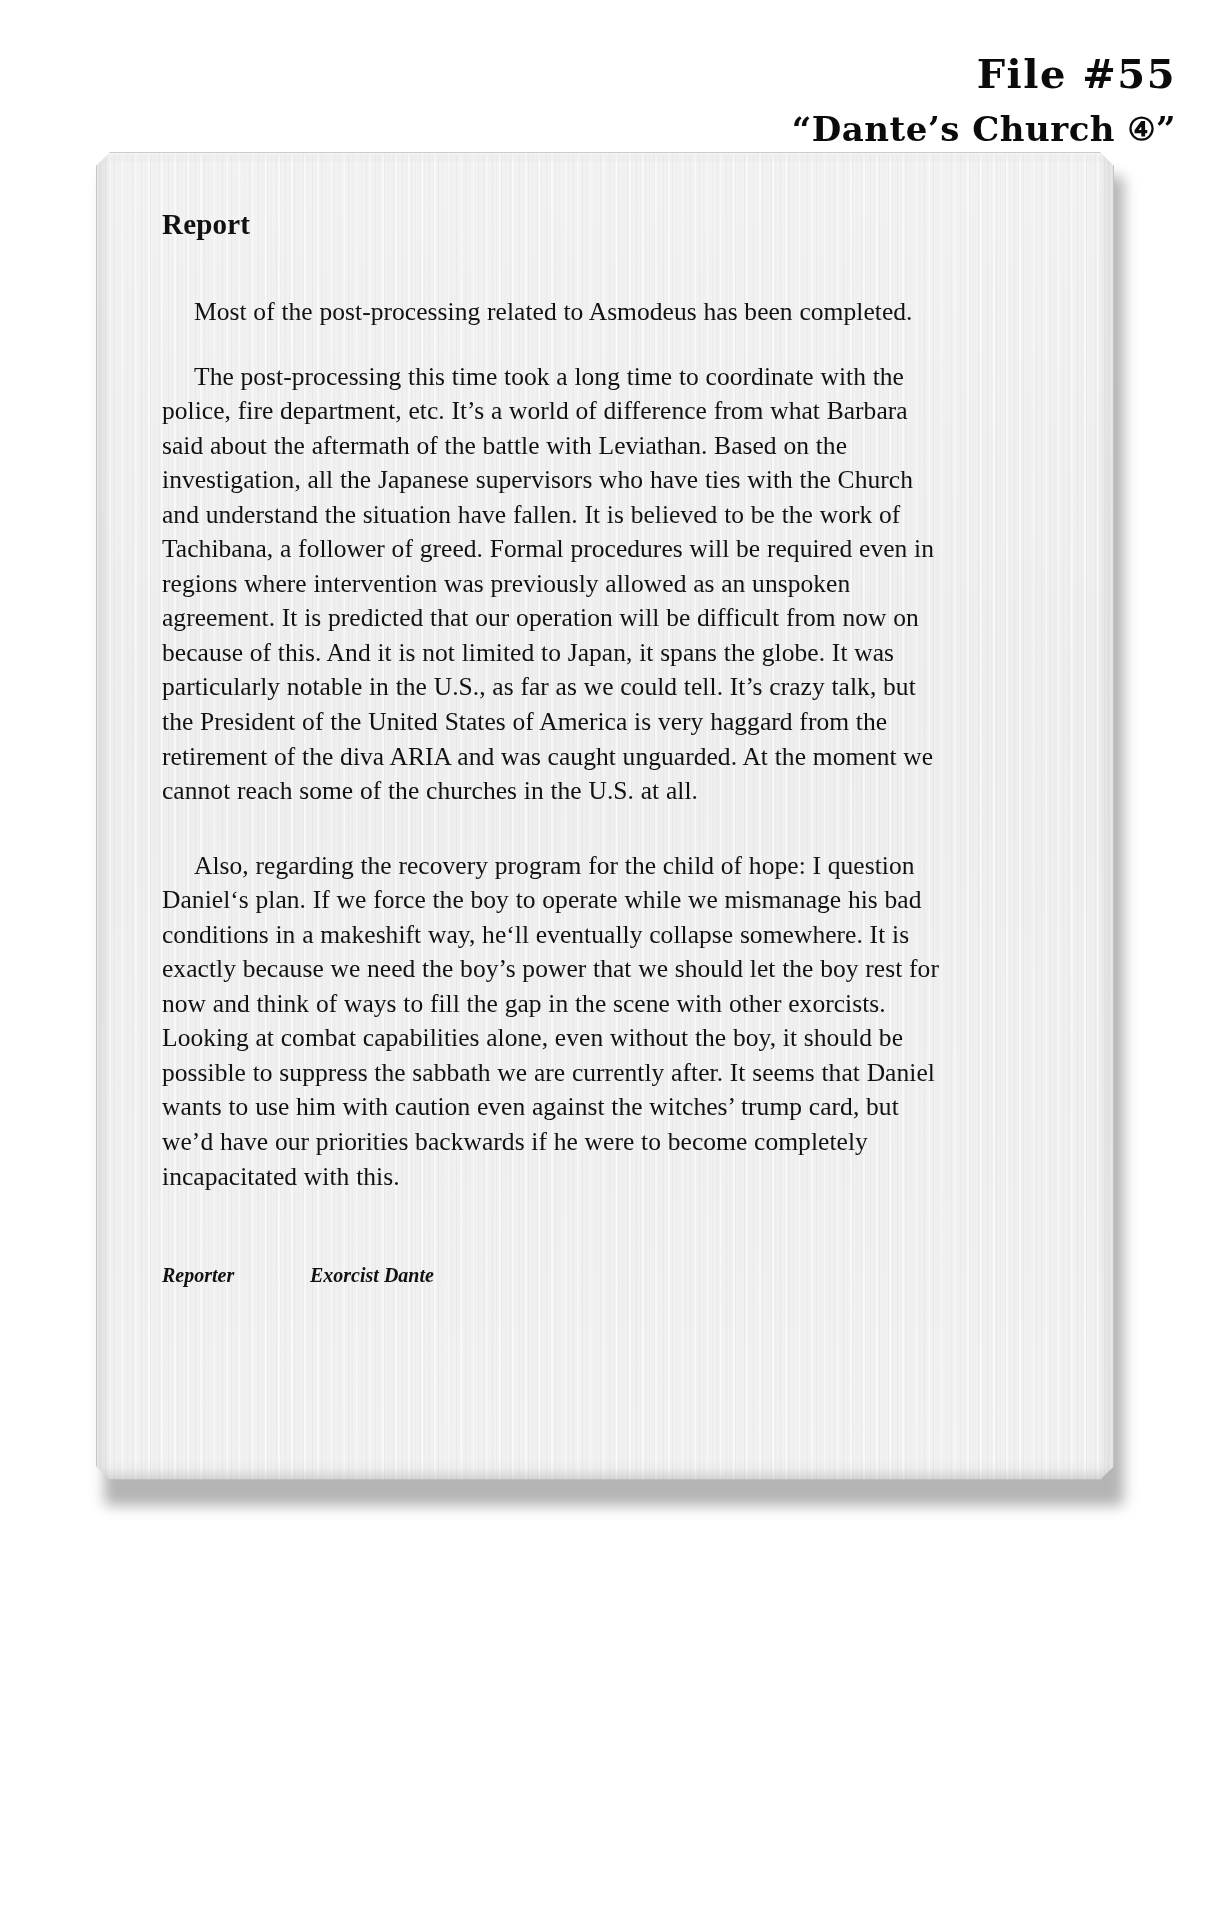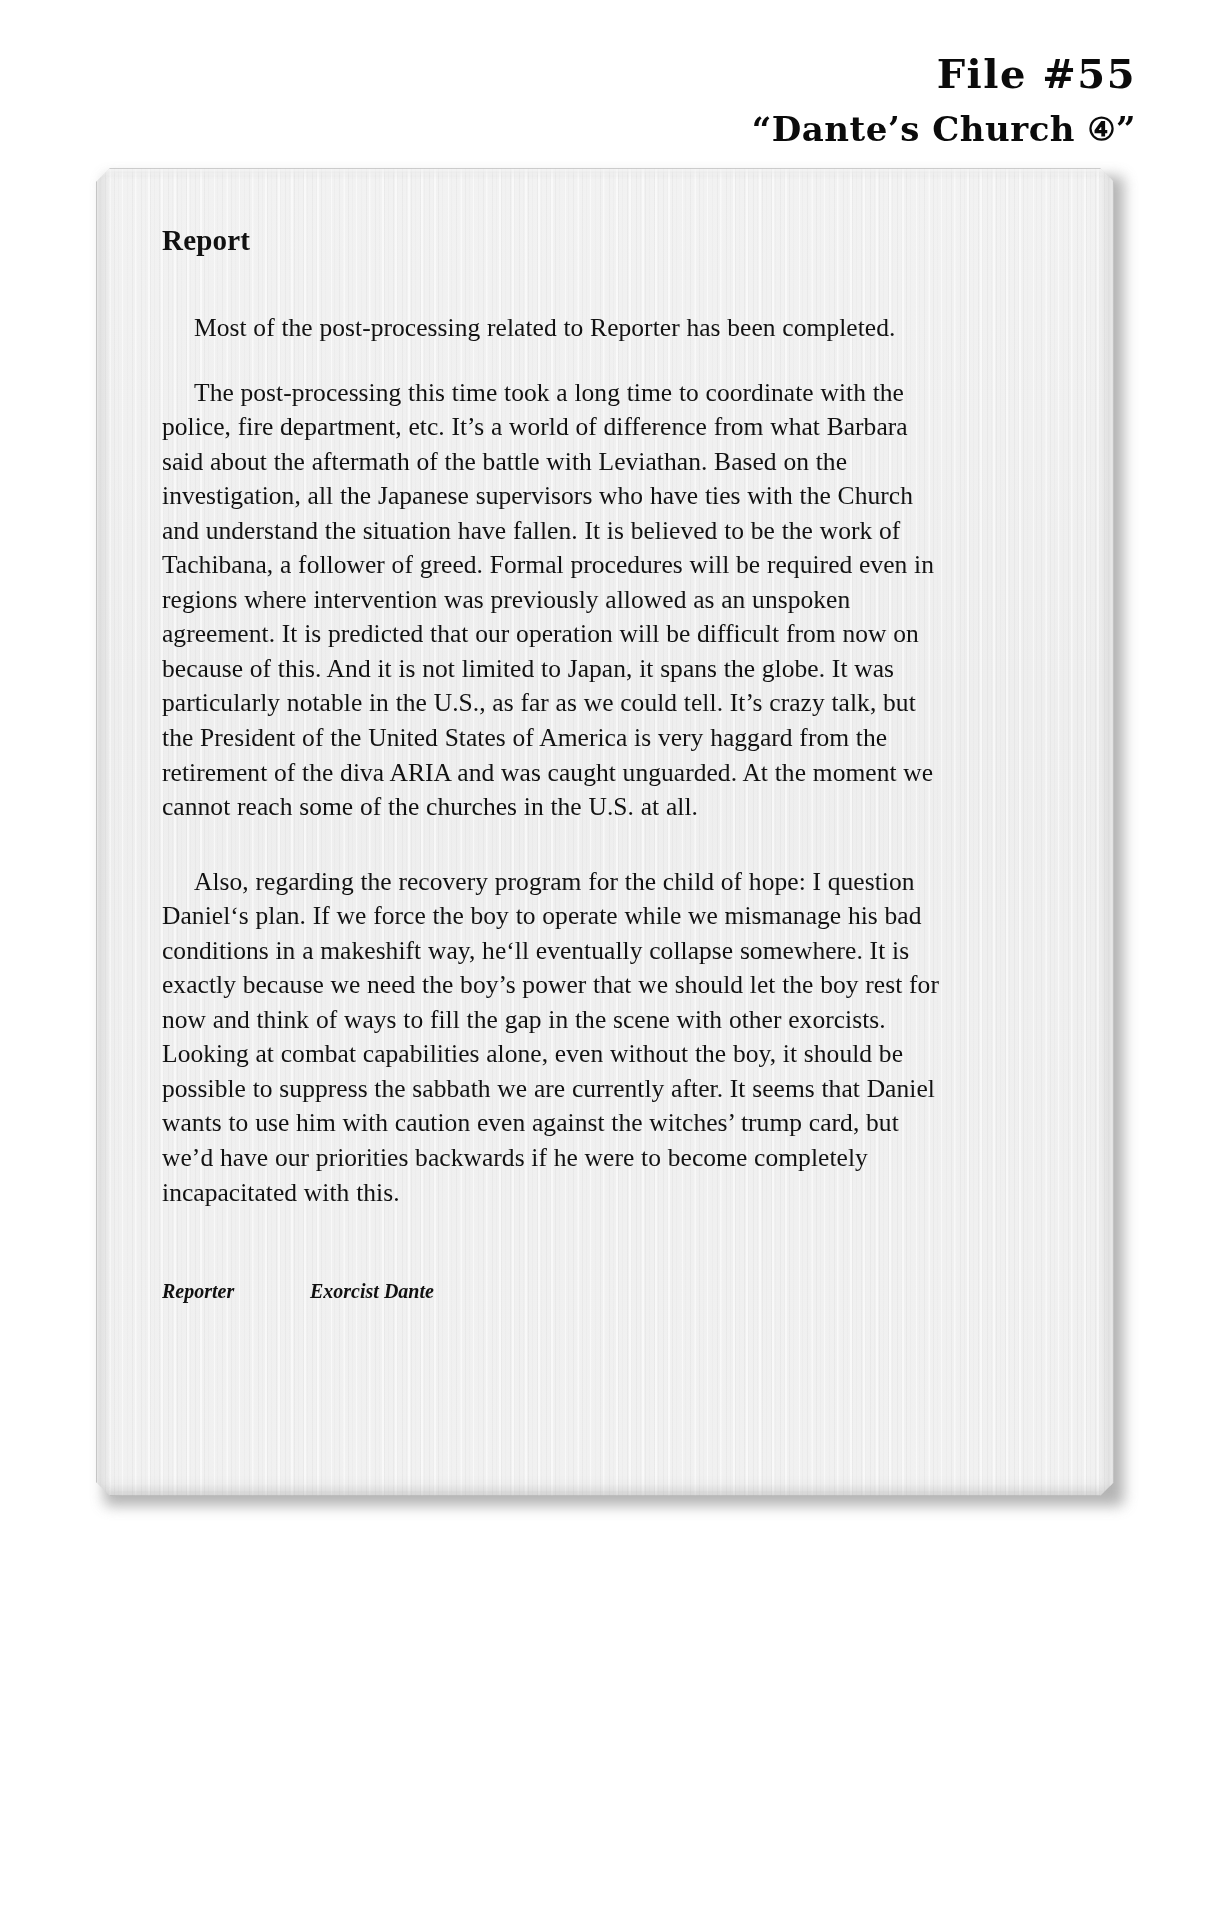--- a/index.html
+++ b/index.html
@@ -17,21 +17,21 @@
 
   
   .header {
     position: absolute;
     top: 0;
     left: 0;
     width: 1222px;
     padding-top: 52px;
     box-sizing: border-box;
     text-align: right;
-    padding-right: 86px;
+    padding-right: 46px;
   }
   .file-no {
     font-family: "DejaVu Serif", "Liberation Serif", serif;
     font-weight: 700;
     font-size: 40px;
     letter-spacing: 1.5px;
     color: #0b0b0b;
     line-height: 1.12;
     margin: 0;
   }
@@ -58,21 +58,21 @@
     width: 1020px;
     height: 1330px;
     background: #9b9b9b;
     filter: blur(7px);
     opacity: 0.75;
     border-radius: 6px;
   }
   .paper {
     position: absolute;
     left: 96px;
-    top: 168px;
+    top: 152px;
     width: 1018px;
     height: 1328px;
     background:
       repeating-linear-gradient(
         90deg,
         rgba(0,0,0,0.030) 0px,
         rgba(0,0,0,0.030) 1px,
         rgba(0,0,0,0.000) 1px,
         rgba(0,0,0,0.000) 4px,
         rgba(0,0,0,0.016) 4px,
@@ -185,21 +185,21 @@
 <div class="paper">
   <div class="paper-inner-edge"></div>
 
   <div class="content">
 
     <h1 class="doc-heading">Report</h1>
 
 
     <div class="body-block">
 
-      <p class="body-para">Most of the post-processing related to Reporter has been completed.</p>
+      <p class="body-para">Most of the post-processing related to Asmodeus has been completed.</p>
 
       <div class="spacer-1"></div>
 
       <p class="body-para">The post-processing this time took a long time to coordinate with the police, fire department, etc. It’s a world of difference from what Barbara said about the aftermath of the battle with Leviathan. Based on the investigation, all the Japanese supervisors who have ties with the Church and understand the situation have fallen. It is believed to be the work of Tachibana, a follower of greed. Formal procedures will be required even in regions where intervention was previously allowed as an unspoken agreement. It is predicted that our operation will be difficult from now on because of this. And it is not limited to Japan, it spans the globe. It was particularly notable in the U.S., as far as we could tell. It’s crazy talk, but the President of the United States of America is very haggard from the retirement of the diva ARIA and was caught unguarded. At the moment we cannot reach some of the churches in the U.S. at all.</p>
 
       <div class="spacer-2"></div>
 
       <p class="body-para">Also, regarding the recovery program for the child of hope: I question Daniel‘s plan. If we force the boy to operate while we mismanage his bad conditions in a makeshift way, he‘ll eventually collapse somewhere. It is exactly because we need the boy’s power that we should let the boy rest for now and think of ways to fill the gap in the scene with other exorcists. Looking at combat capabilities alone, even without the boy, it should be possible to suppress the sabbath we are currently after. It seems that Daniel wants to use him with caution even against the witches’ trump card, but we’d have our priorities backwards if he were to become completely incapacitated with this.</p>
 
     </div>

